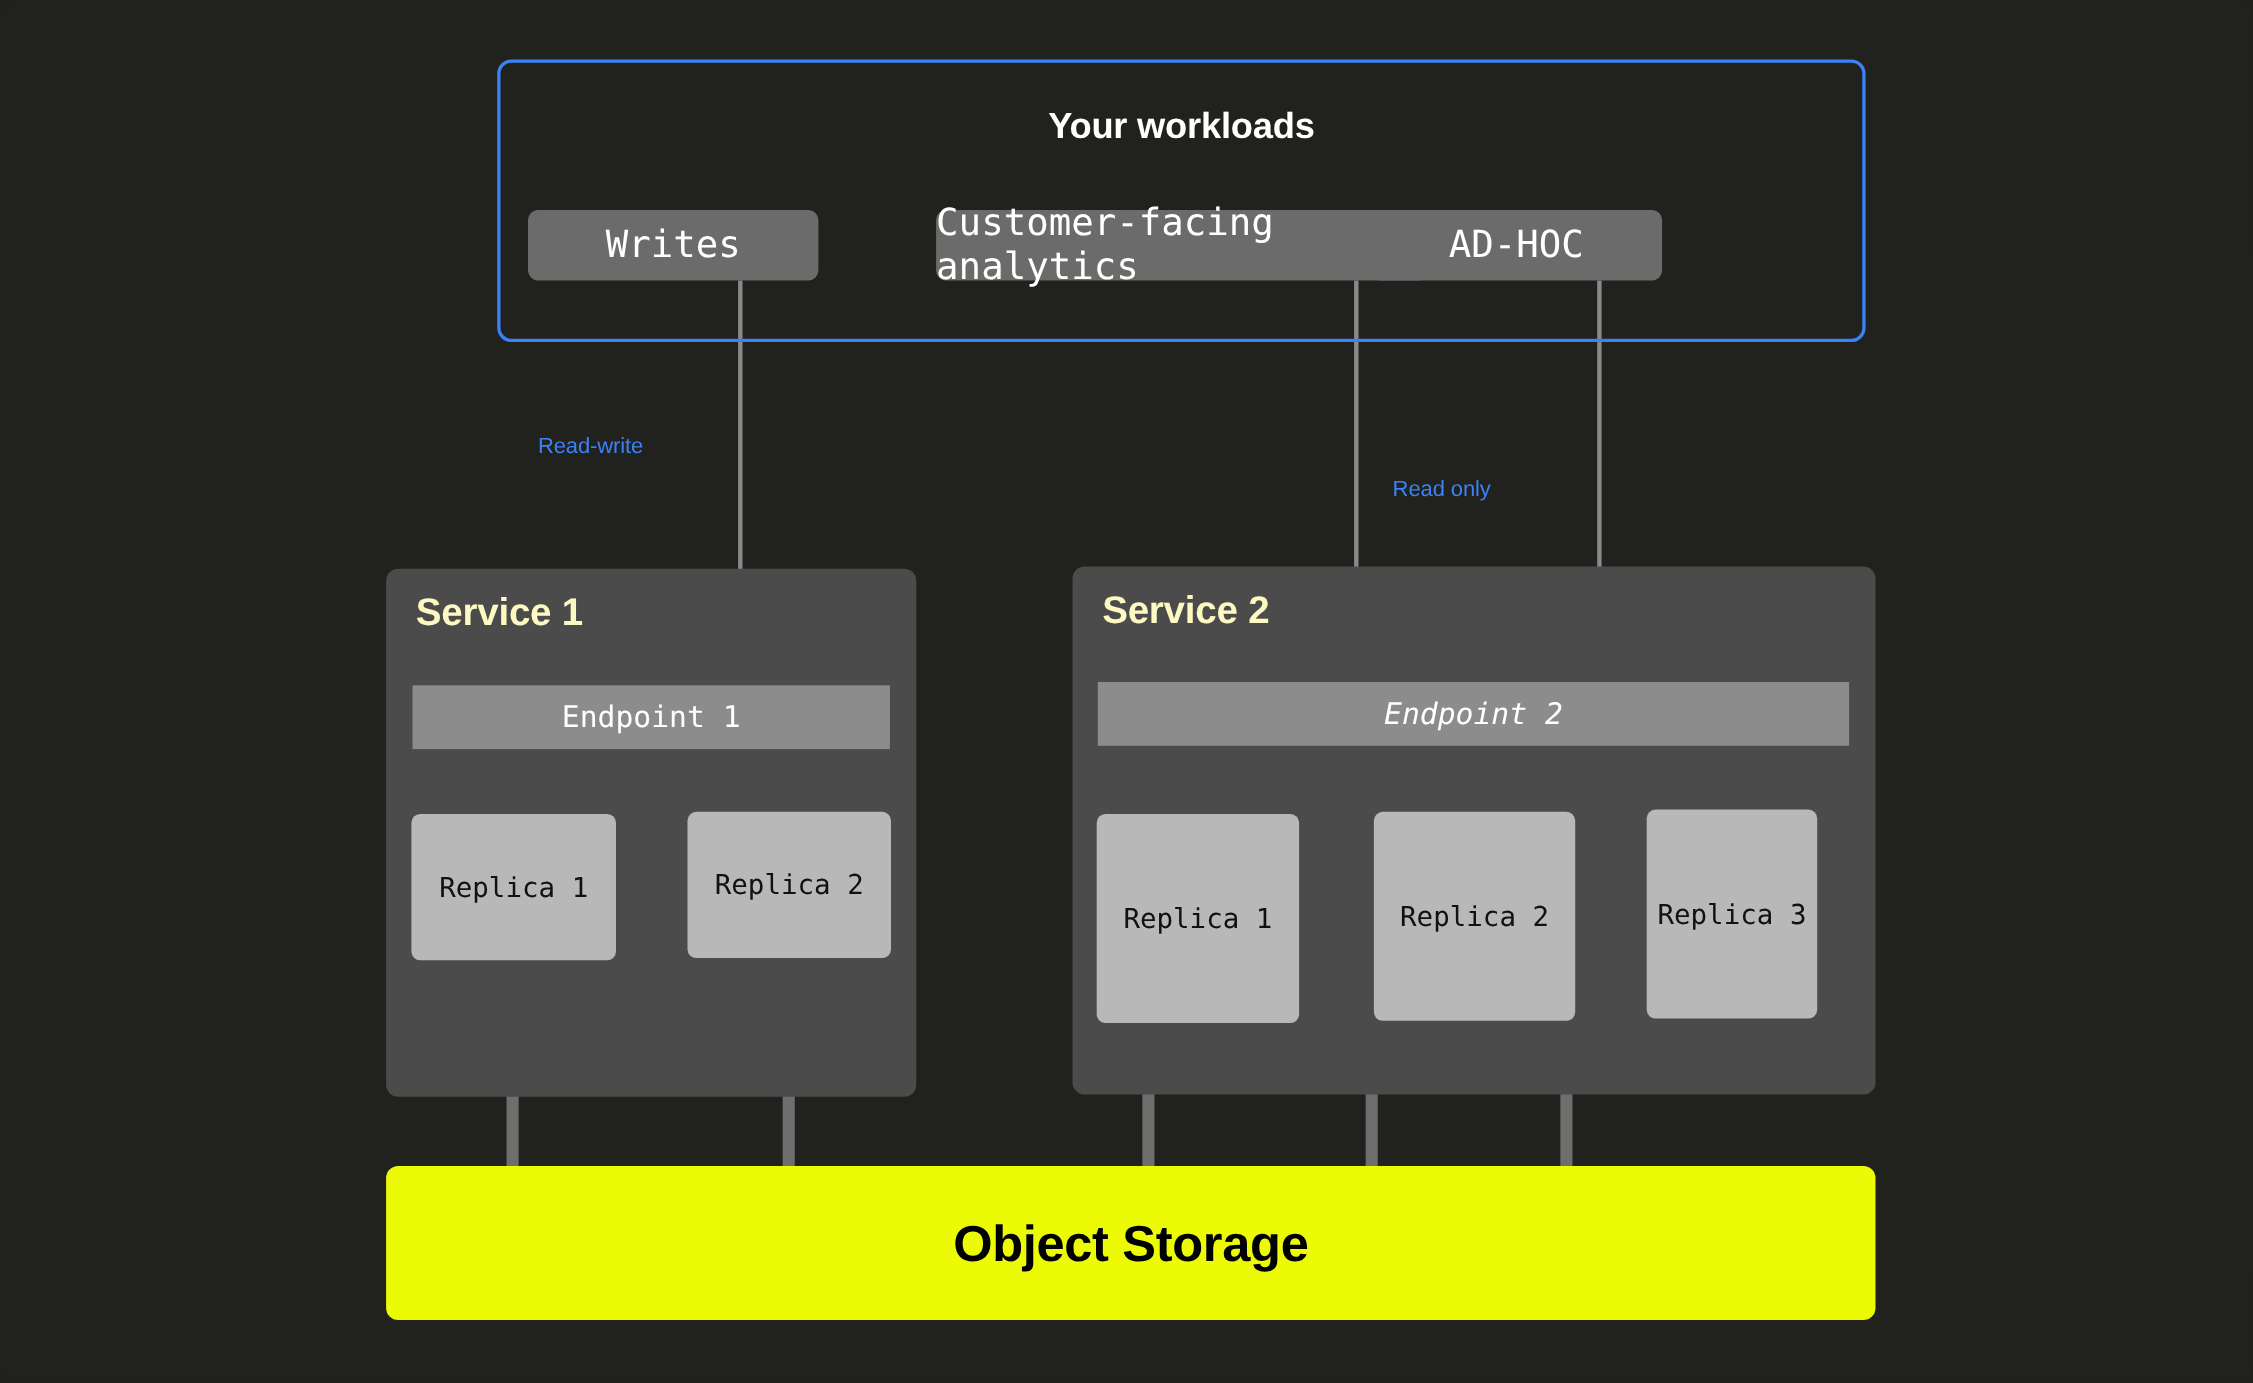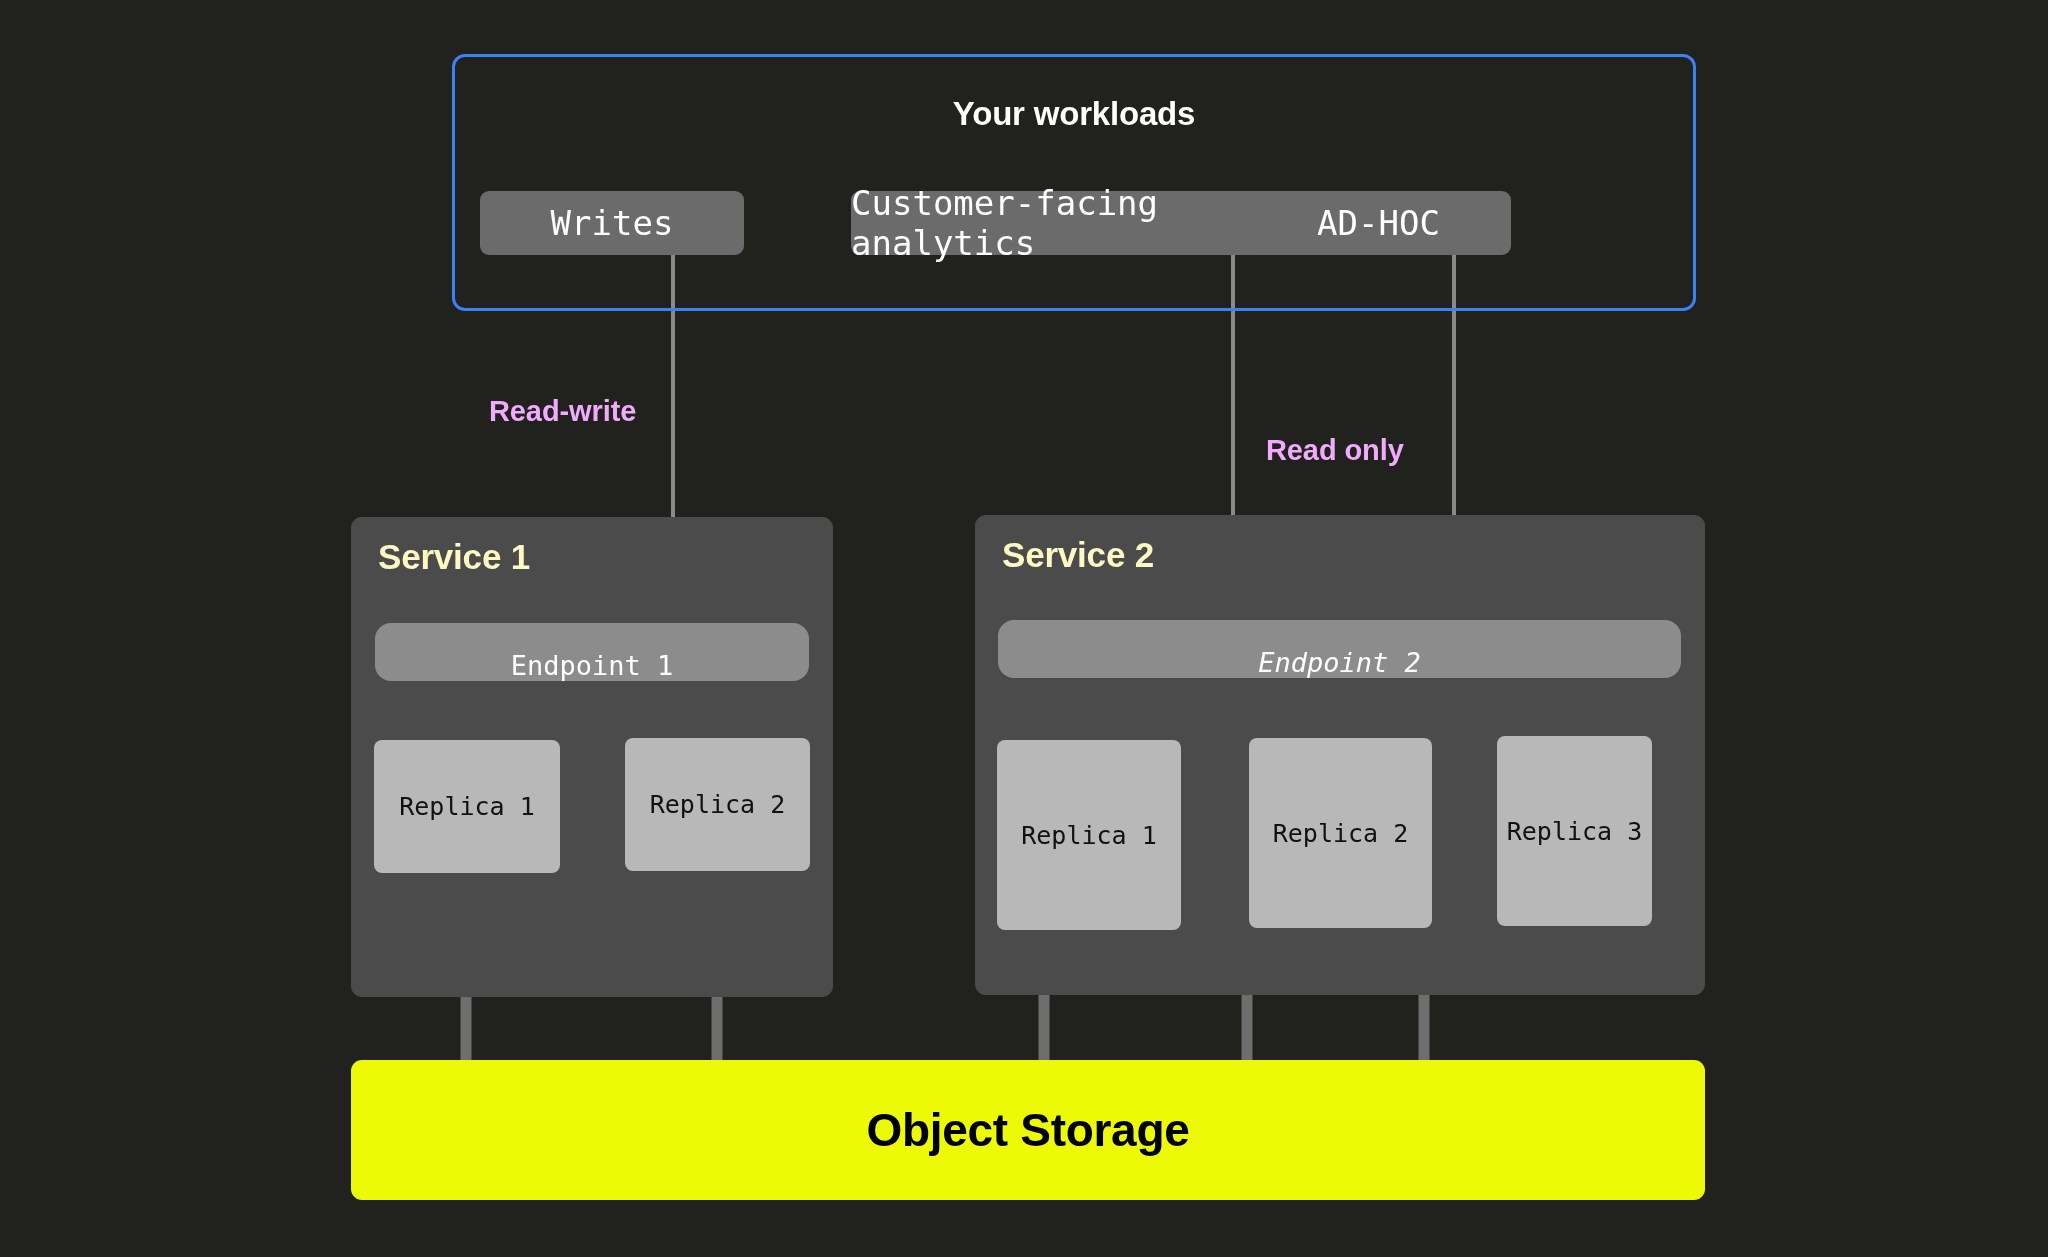--- a/index.html
+++ b/index.html
@@ -53,23 +53,23 @@
     z-index: 3;
     box-sizing: border-box;
   }
   #wl-writes     { left: 480px; top: 191px; width: 264px; height: 64px; }
   #wl-analytics  { left: 851px; top: 191px; width: 448px; height: 64px; }
   #wl-adhoc      { left: 1246px; top: 191px; width: 265px; height: 64px; }
 
   
   .flow-label {
     position: absolute;
-    color: #f0abfc;
-    font-size: 29px;
-    font-weight: 700;
+    color: #3b82f6;
+    font-size: 20px;
+    font-weight: 400;
     white-space: nowrap;
     z-index: 4;
     letter-spacing: -0.1px;
   }
   #label-read-write { left: 489px; top: 395px; }
   #label-read-only  { left: 1266px; top: 395px; margin-top: 39px; }
 
   
   .service {
     position: absolute;
@@ -85,26 +85,26 @@
     color: #fef9c3;
     font-size: 35px;
     font-weight: 700;
     letter-spacing: -0.2px;
   }
 
   
   .endpoint {
     position: absolute;
     background: #8c8c8c;
-    border-radius: 16px;
+    border-radius: 0;
     color: #ffffff;
     font-family: "DejaVu Sans Mono", "Liberation Mono", monospace;
     font-size: 27px;
     display: flex;
-    align-items: flex-end;
+    align-items: center;
     justify-content: center;
     z-index: 4;
     box-sizing: border-box;
   }
   #endpoint-1 { left: 375px; top: 623px; width: 434px; height: 58px; }
   #endpoint-2 { left: 998px; top: 620px; width: 683px; height: 58px; font-style: italic; }
 
   
   .replica {
     position: absolute;

